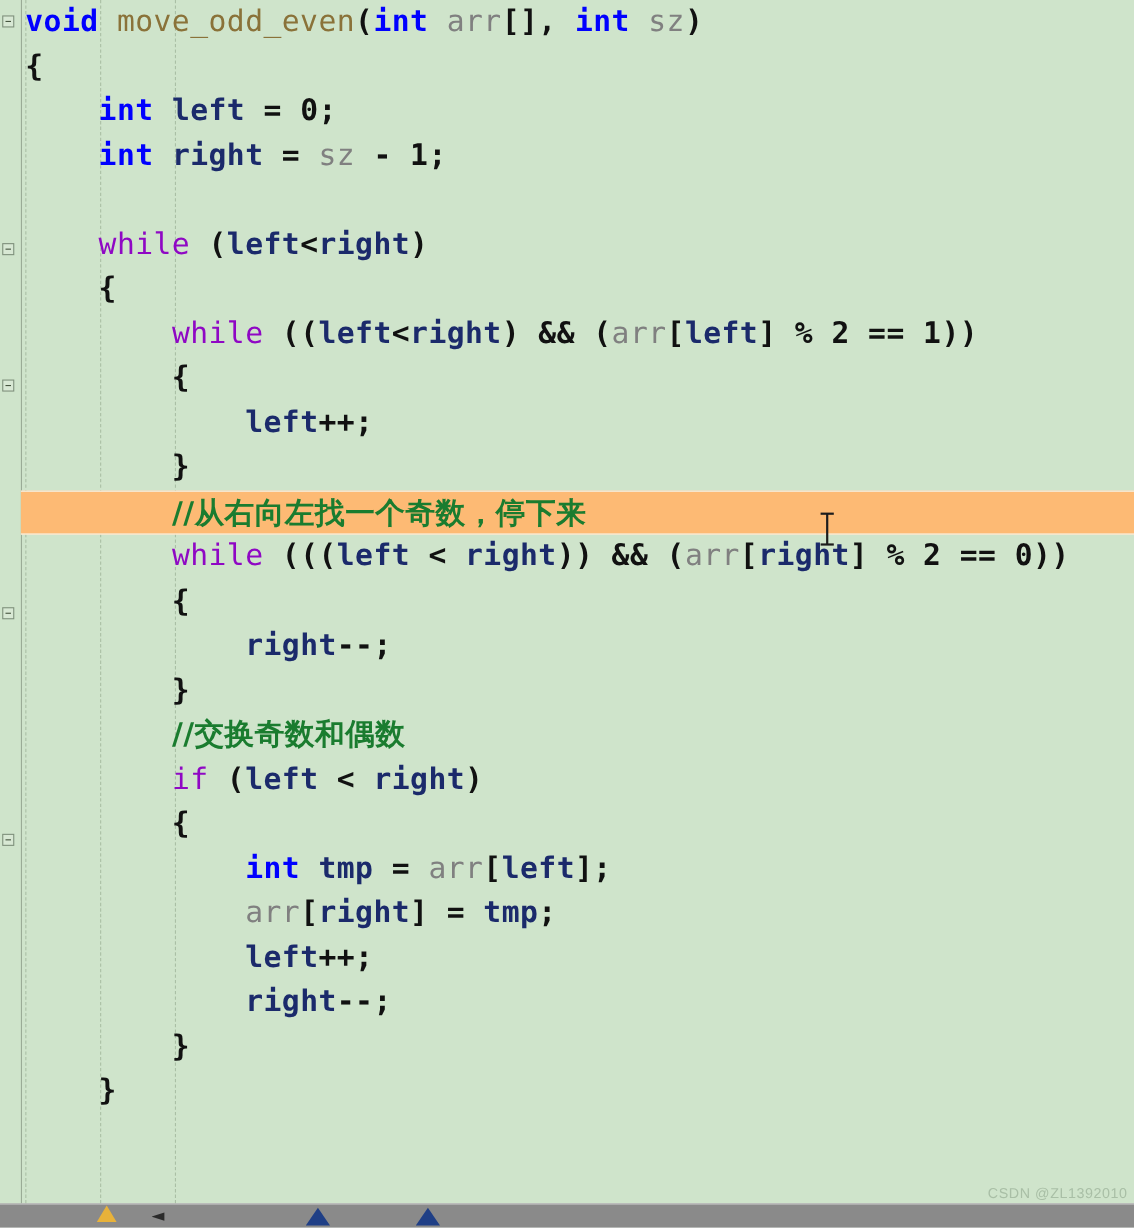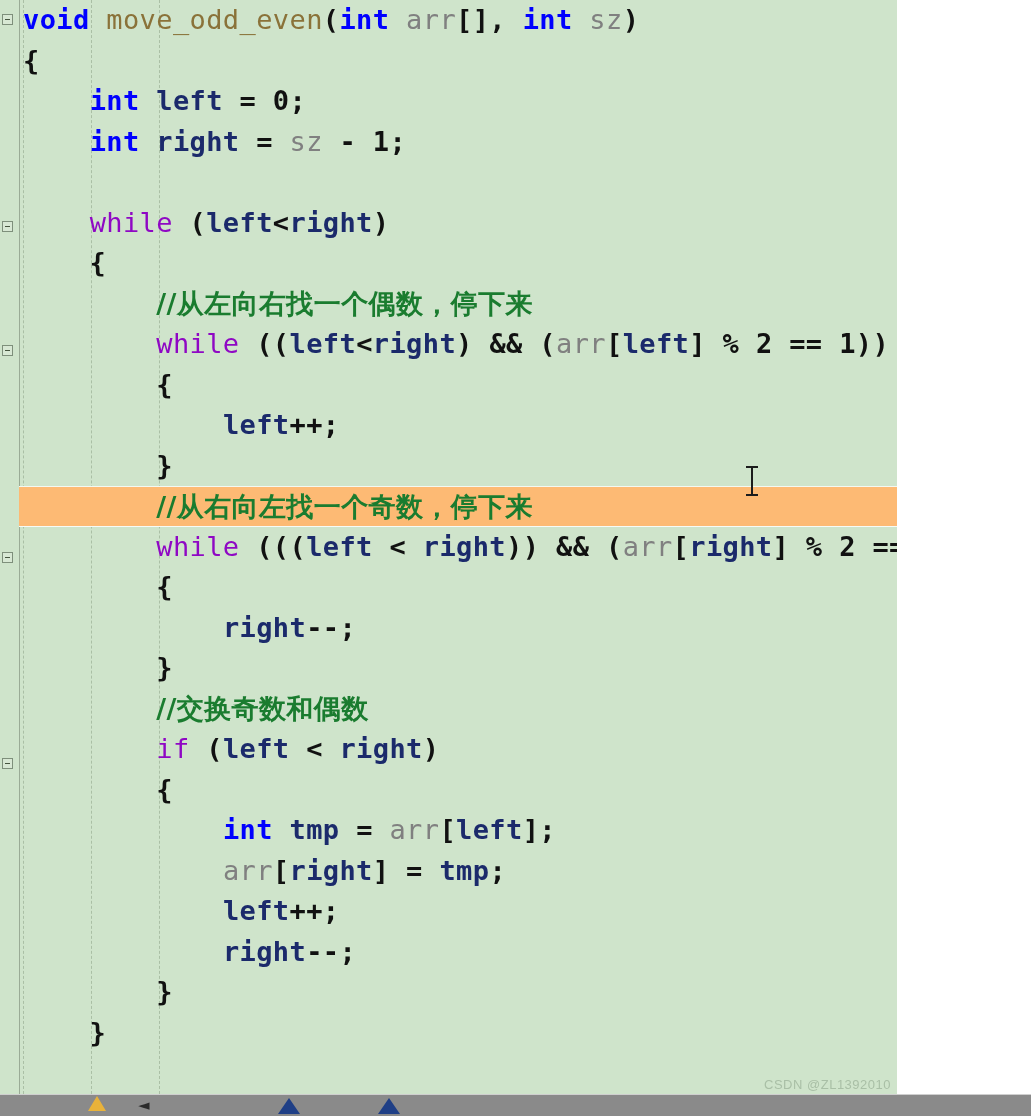--- a/index.html
+++ b/index.html
@@ -9,21 +9,21 @@
   }
   body {
     width: 1031px;
     height: 1116px;
     overflow: hidden;
     font-family: "DejaVu Sans Mono", monospace;
   }
 
   #editor {
     position: relative;
-    width: 897px;
+    width: 1031px;
     height: 1094px;
     background: #cfe4cb;
     overflow: hidden;
   }
 
   
   #fold-column {
     position: absolute;
     left: 0; top: 0;
     width: 19px; height: 1094px;
@@ -191,21 +191,20 @@
       <div class="indent-guide" style="left: 4px;"></div>
       <div class="indent-guide" style="left: 72px;"></div>
       <div class="indent-guide" style="left: 140px;"></div>
       <div class="line"><span class="kw">void</span><span class="punct"> </span><span class="fn">move_odd_even</span><span class="punct">(</span><span class="kw">int</span><span class="punct"> </span><span class="param">arr</span><span class="punct">[], </span><span class="kw">int</span><span class="punct"> </span><span class="param">sz</span><span class="punct">)</span></div>
       <div class="line"><span class="punct">{</span></div>
       <div class="line"><span class="punct">    </span><span class="kw">int</span><span class="punct"> </span><span class="ident">left</span><span class="punct"> </span><span class="op">=</span><span class="punct"> </span><span class="num">0</span><span class="punct">;</span></div>
       <div class="line"><span class="punct">    </span><span class="kw">int</span><span class="punct"> </span><span class="ident">right</span><span class="punct"> </span><span class="op">=</span><span class="punct"> </span><span class="param">sz</span><span class="punct"> </span><span class="op">-</span><span class="punct"> </span><span class="num">1</span><span class="punct">;</span></div>
       <div class="line">&nbsp;</div>
       <div class="line"><span class="punct">    </span><span class="kwctl">while</span><span class="punct"> (</span><span class="ident">left</span><span class="op">&lt;</span><span class="ident">right</span><span class="punct">)</span></div>
       <div class="line"><span class="punct">    {</span></div>
-      <div class="line"><span class="punct">        </span><span class="cmt-cn">//从左向右找一个偶数，停下来</span></div>
       <div class="line"><span class="punct">        </span><span class="kwctl">while</span><span class="punct"> ((</span><span class="ident">left</span><span class="op">&lt;</span><span class="ident">right</span><span class="punct">) </span><span class="op">&amp;&amp;</span><span class="punct"> (</span><span class="param">arr</span><span class="punct">[</span><span class="ident">left</span><span class="punct">] </span><span class="op">%</span><span class="punct"> </span><span class="num">2</span><span class="punct"> </span><span class="op">==</span><span class="punct"> </span><span class="num">1</span><span class="punct">))</span></div>
       <div class="line"><span class="punct">        {</span></div>
       <div class="line"><span class="punct">            </span><span class="ident">left</span><span class="op">++</span><span class="punct">;</span></div>
       <div class="line"><span class="punct">        }</span></div>
       <div class="line current"><span class="punct">        </span><span class="cmt-cn">//从右向左找一个奇数，停下来</span></div>
       <div class="line"><span class="punct">        </span><span class="kwctl">while</span><span class="punct"> (((</span><span class="ident">left</span><span class="punct"> </span><span class="op">&lt;</span><span class="punct"> </span><span class="ident">right</span><span class="punct">)) </span><span class="op">&amp;&amp;</span><span class="punct"> (</span><span class="param">arr</span><span class="punct">[</span><span class="ident">right</span><span class="punct">] </span><span class="op">%</span><span class="punct"> </span><span class="num">2</span><span class="punct"> </span><span class="op">==</span><span class="punct"> </span><span class="num">0</span><span class="punct">))</span></div>
       <div class="line"><span class="punct">        {</span></div>
       <div class="line"><span class="punct">            </span><span class="ident">right</span><span class="op">--</span><span class="punct">;</span></div>
       <div class="line"><span class="punct">        }</span></div>
       <div class="line"><span class="punct">        </span><span class="cmt-cn">//交换奇数和偶数</span></div>

